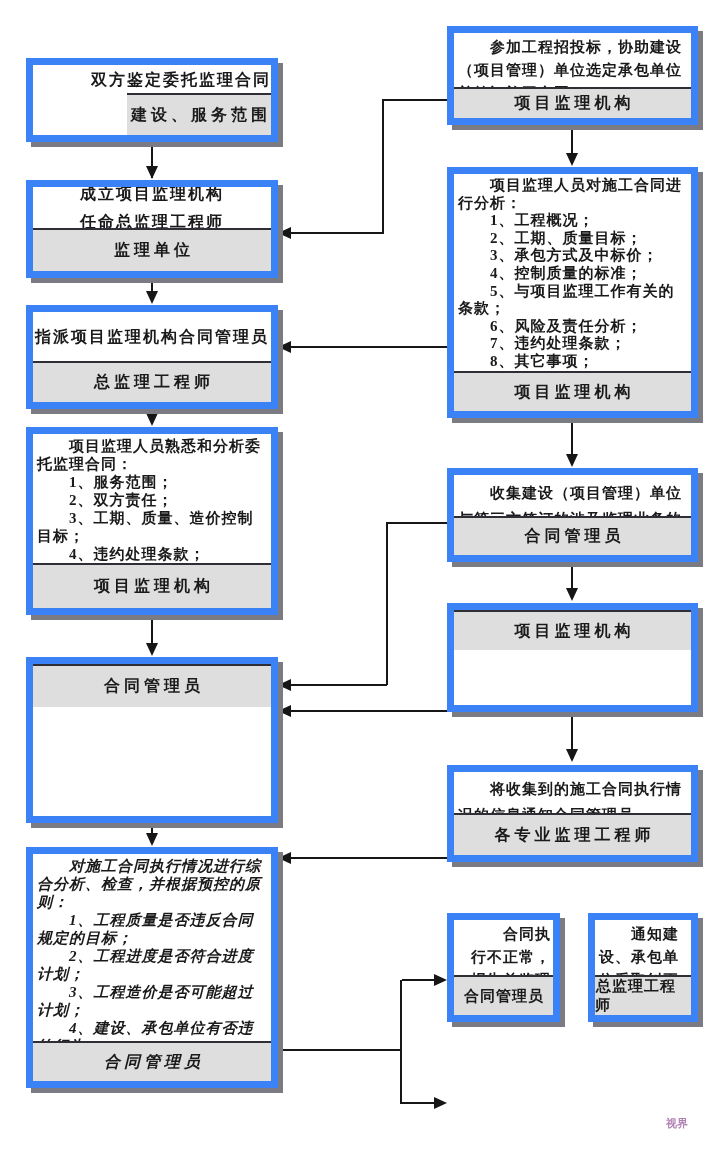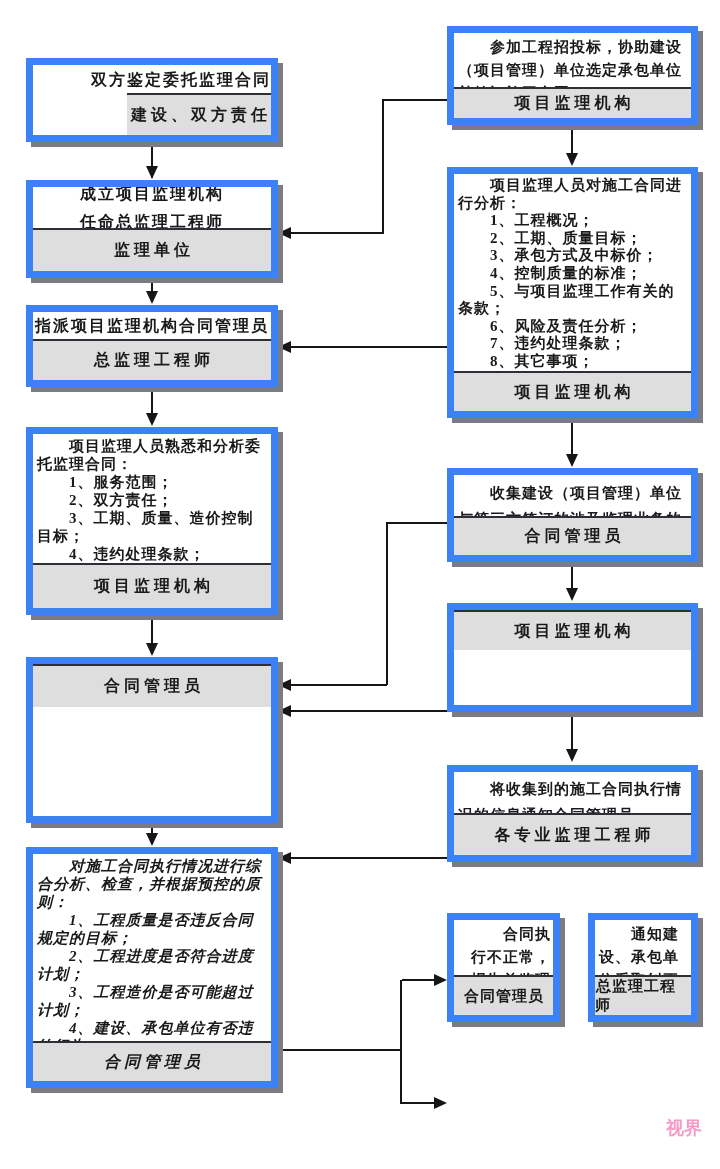--- a/index.html
+++ b/index.html
@@ -26,21 +26,21 @@
     font-size:16px;letter-spacing:4px;text-indent:4px;
     flex:0 0 auto;
   }
   .box .body.center{
     display:flex;align-items:center;justify-content:center;
     text-align:center;padding:0;font-size:16px;letter-spacing:2px;
   }
   
   #b1{left:26px;top:58px;width:252px;height:84px;align-items:flex-end;}   #b1 .footer{height:40px;}
   #b2{left:26px;top:180px;width:252px;height:98px;}  #b2 .footer{height:41px;} #b2 .body{line-height:28px;}
-  #b3{left:26px;top:305px;width:252px;height:82px;}  #b3 .footer{height:39px;}
+  #b3{left:26px;top:305px;width:252px;height:104px;}  #b3 .footer{height:39px;}
   #b4{left:26px;top:427px;width:252px;height:188px;} #b4 .footer{height:43px;} #b4 .body{line-height:18px;}
   #b5{left:26px;top:657px;width:252px;height:166px;} #b5 .footer{height:41px;} #b5 .body{line-height:20px;}
   #b6{left:26px;top:847px;width:252px;height:241px;font-style:italic;} #b6 .footer{height:38px;} #b6 .body{line-height:18px;}
   #r1{left:447px;top:26px;width:251px;height:99px;}  #r1 .footer{height:29px;} #r1 .body{line-height:23px;}
   #r2{left:447px;top:167px;width:251px;height:251px;}#r2 .footer{height:38px;} #r2 .body{line-height:17.6px;}
   #r3{left:447px;top:468px;width:251px;height:94px;} #r3 .footer{height:37px;} #r3 .body{line-height:26px;padding-top:5px;}
   #r4{left:447px;top:603px;width:251px;height:109px;}#r4 .footer{height:38px;} #r4 .body{line-height:23px;}
   #r5{left:447px;top:765px;width:251px;height:97px;} #r5 .footer{height:40px;} #r5 .body{line-height:26px;padding-top:4px;}
   #r6{left:447px;top:913px;width:113px;height:109px;text-align:right;}#r6 .footer{height:38px;} #r6 .body{line-height:23px;}
   #r7{left:588px;top:913px;width:110px;height:109px;}#r7 .footer{height:38px;} #r7 .body{line-height:23px;}
@@ -48,22 +48,22 @@
   #r8{left:447px;top:1063px;width:251px;height:82px;}#r8 .footer{height:41px;}
   
   .hline{position:absolute;height:2px;background:#161616;}
   .vline{position:absolute;width:2px;background:#161616;}
   .arr{position:absolute;width:0;height:0;}
   .arr.down{border-left:6px solid transparent;border-right:6px solid transparent;border-top:13px solid #161616;}
   .arr.left{border-top:6px solid transparent;border-bottom:6px solid transparent;border-right:13px solid #161616;}
   .arr.right{border-top:6px solid transparent;border-bottom:6px solid transparent;border-left:13px solid #161616;}
   
   .watermark{
-    position:absolute;left:666px;top:1116px;font-size:18px;
-    color:#ec4899;opacity:.55;letter-spacing:0;z-index:5;
+    position:absolute;left:666px;top:1116px;font-size:11px;
+    color:#701a75;opacity:.55;letter-spacing:0;z-index:5;
     font-family:"Liberation Sans",sans-serif;
   }
 </style>
 </head>
 <body>
 
 <div class="stage">
 
   <div class="vline" style="left:151px;top:142px;height:36px"></div>
   <div class="arr down" style="left:146px;top:166px"></div>
@@ -106,21 +106,21 @@
 
   <div class="hline" style="left:278px;top:1049px;width:124px"></div>
   <div class="vline" style="left:400px;top:980px;height:124px"></div>
   <div class="hline" style="left:402px;top:979px;width:32px"></div>
   <div class="arr right" style="left:434px;top:974px"></div>
   <div class="hline" style="left:402px;top:1102px;width:32px"></div>
   <div class="arr right" style="left:434px;top:1097px"></div>
 
   <div class="box" id="b1">
     <div class="body center">双方鉴定委托监理合同</div>
-    <div class="footer">建设、双方责任</div>
+    <div class="footer">建设、服务范围</div>
   </div>
   <div class="box" id="b2">
     <div class="body center">成立项目监理机构
 任命总监理工程师</div>
     <div class="footer">监理单位</div>
   </div>
   <div class="box" id="b3">
     <div class="body center">指派项目监理机构合同管理员</div>
     <div class="footer">总监理工程师</div>
   </div>

